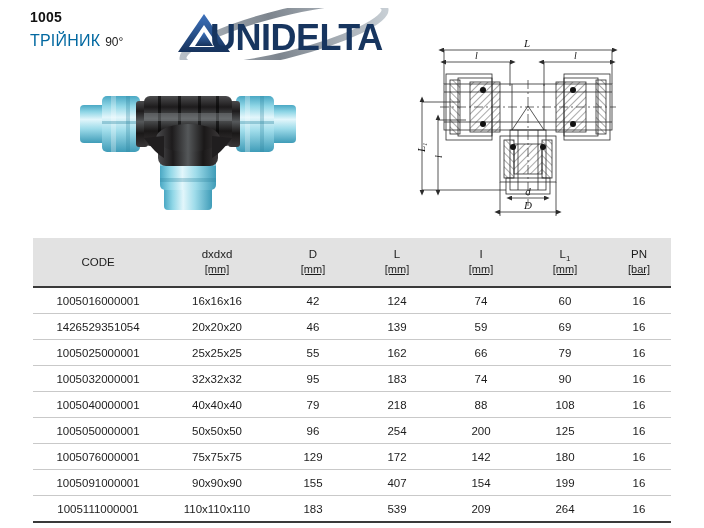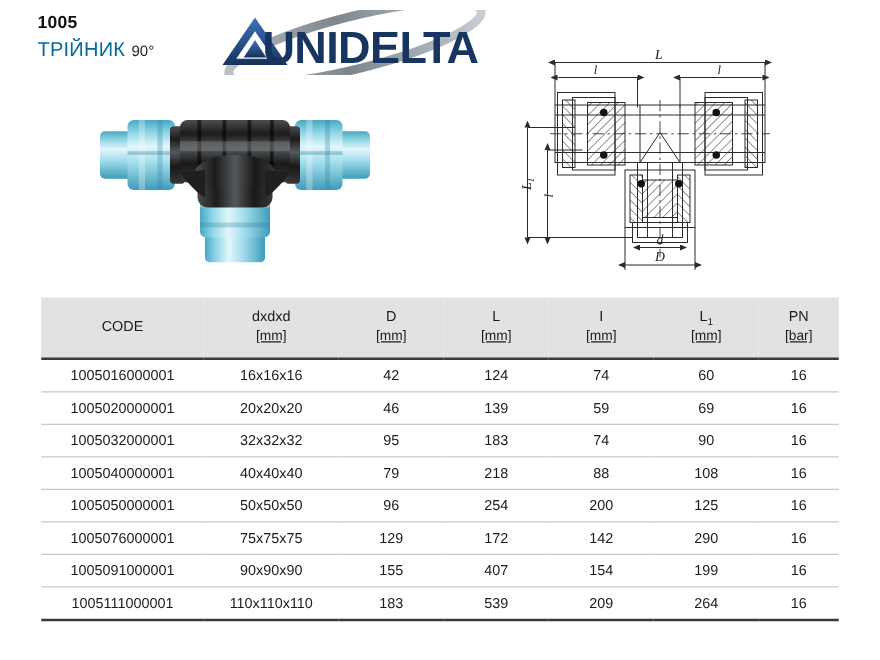--- a/index.html
+++ b/index.html
@@ -401,26 +401,35 @@
         <tr>
           <td class="cell-code">1005016000001</td>
           <td>16x16x16</td>
           <td>42</td>
           <td>124</td>
           <td>74</td>
           <td>60</td>
           <td>16</td>
         </tr>
         <tr>
-          <td class="cell-code">1005020000001</td>
+          <td class="cell-code">1426529351054</td>
           <td>20x20x20</td>
           <td>46</td>
           <td>139</td>
           <td>59</td>
           <td>69</td>
+          <td>16</td>
+        </tr>
+        <tr>
+          <td class="cell-code">1005025000001</td>
+          <td>25x25x25</td>
+          <td>55</td>
+          <td>162</td>
+          <td>66</td>
+          <td>79</td>
           <td>16</td>
         </tr>
         <tr>
           <td class="cell-code">1005032000001</td>
           <td>32x32x32</td>
           <td>95</td>
           <td>183</td>
           <td>74</td>
           <td>90</td>
           <td>16</td>
@@ -442,21 +451,21 @@
           <td>200</td>
           <td>125</td>
           <td>16</td>
         </tr>
         <tr>
           <td class="cell-code">1005076000001</td>
           <td>75x75x75</td>
           <td>129</td>
           <td>172</td>
           <td>142</td>
-          <td>290</td>
+          <td>180</td>
           <td>16</td>
         </tr>
         <tr>
           <td class="cell-code">1005091000001</td>
           <td>90x90x90</td>
           <td>155</td>
           <td>407</td>
           <td>154</td>
           <td>199</td>
           <td>16</td>

